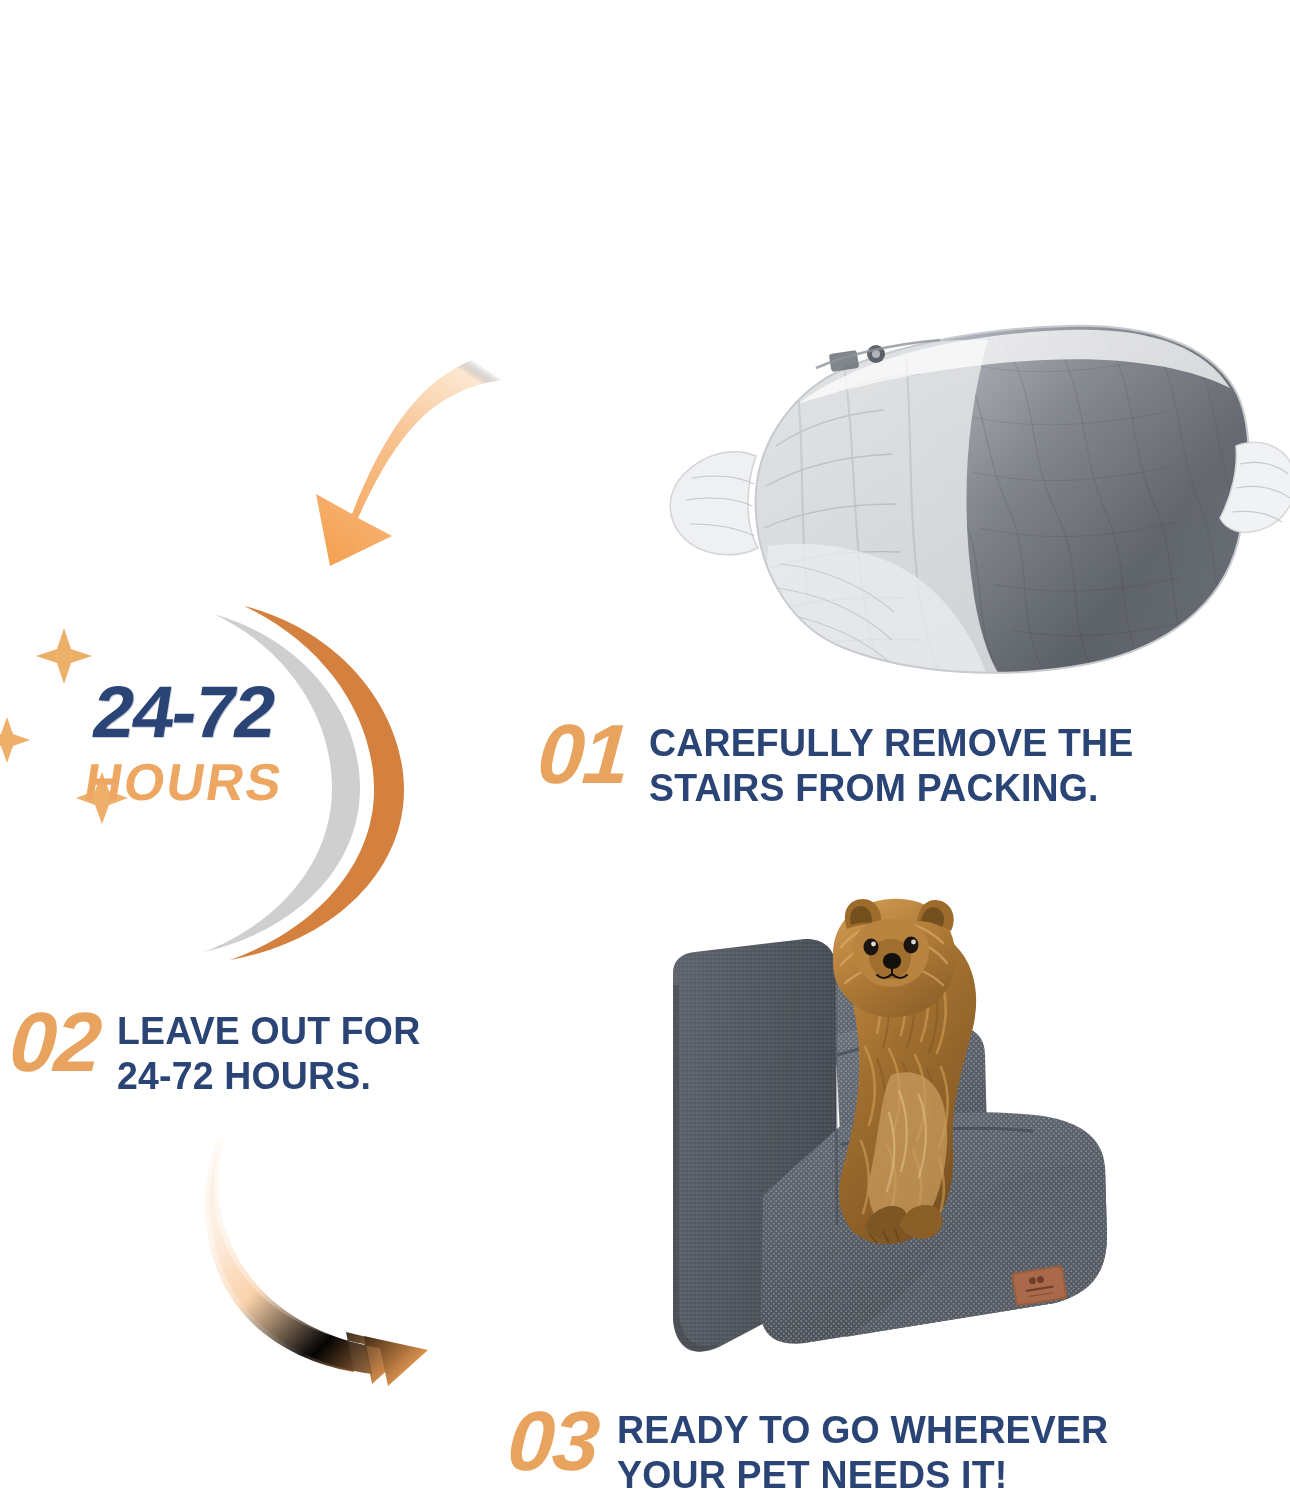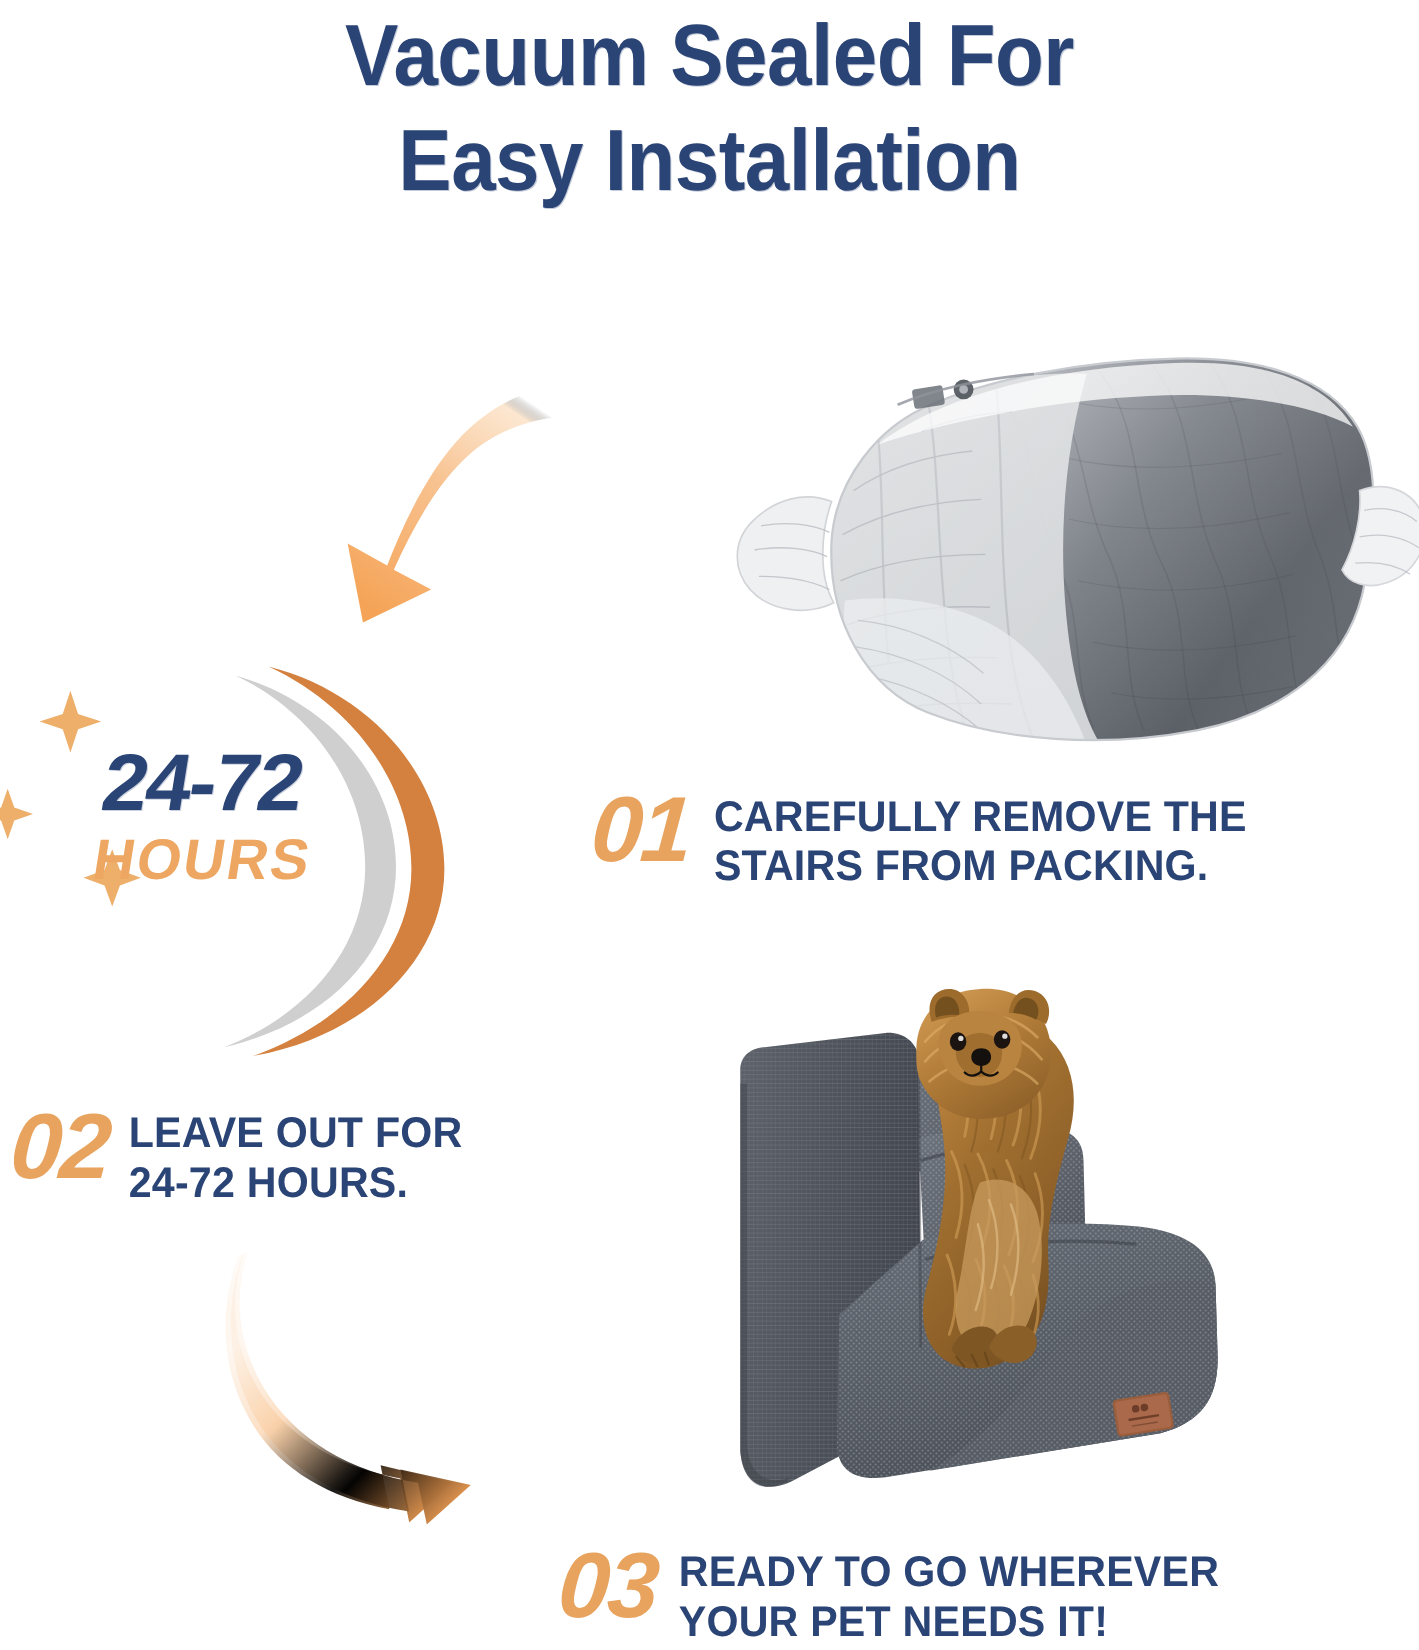--- a/index.html
+++ b/index.html
@@ -113,24 +113,20 @@
     position:absolute;
     left:655px; top:895px;
     width:635px; height:490px;
   }
 </style>
 </head>
 <body>
 
 <div id="page">
 
-  <div class="title-block">
-    <span class="title-line">Vacuum Sealed For</span>
-    <span class="title-line">Easy Installation</span>
-  </div>
 
   <div class="arrow" id="arrow-1">
     <svg width="310" height="255" viewBox="0 0 310 255">
       <defs>
         <linearGradient id="agrad1" x1="1" y1="0" x2="0.15" y2="1">
           <stop offset="0%" stop-color="#F5A95E" stop-opacity="0"></stop>
           <stop offset="22%" stop-color="#F7B madeleine" stop-opacity="0"></stop>
           <stop offset="25%" stop-color="#F8C characters" stop-opacity="0"></stop>
           <stop offset="30%" stop-color="#FAD3AA" stop-opacity="0.55"></stop>
           <stop offset="58%" stop-color="#F7BC85" stop-opacity="0.9"></stop>

